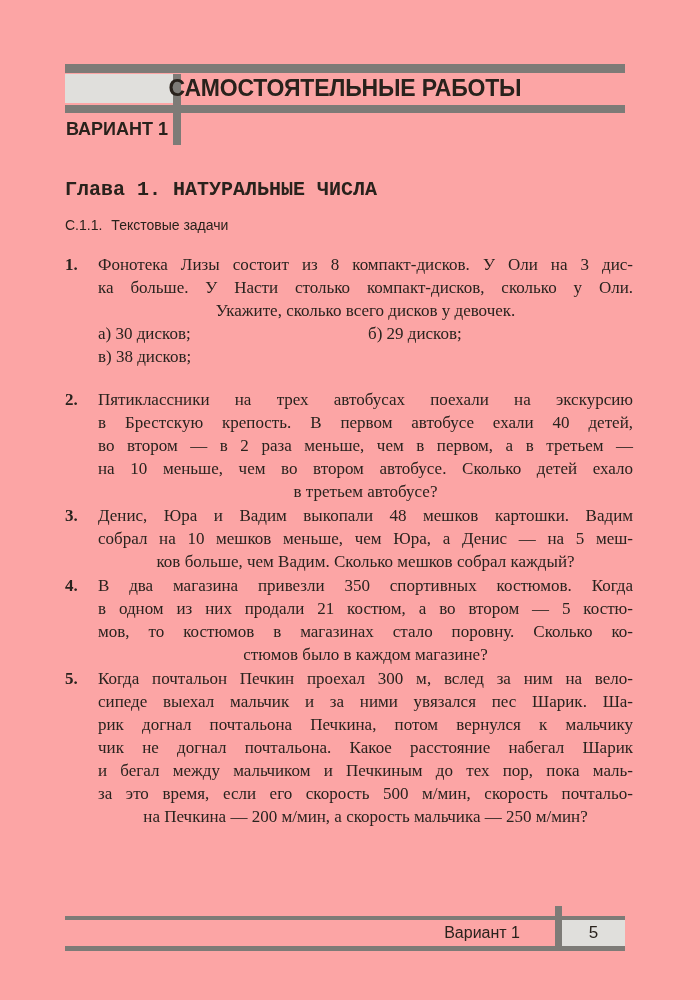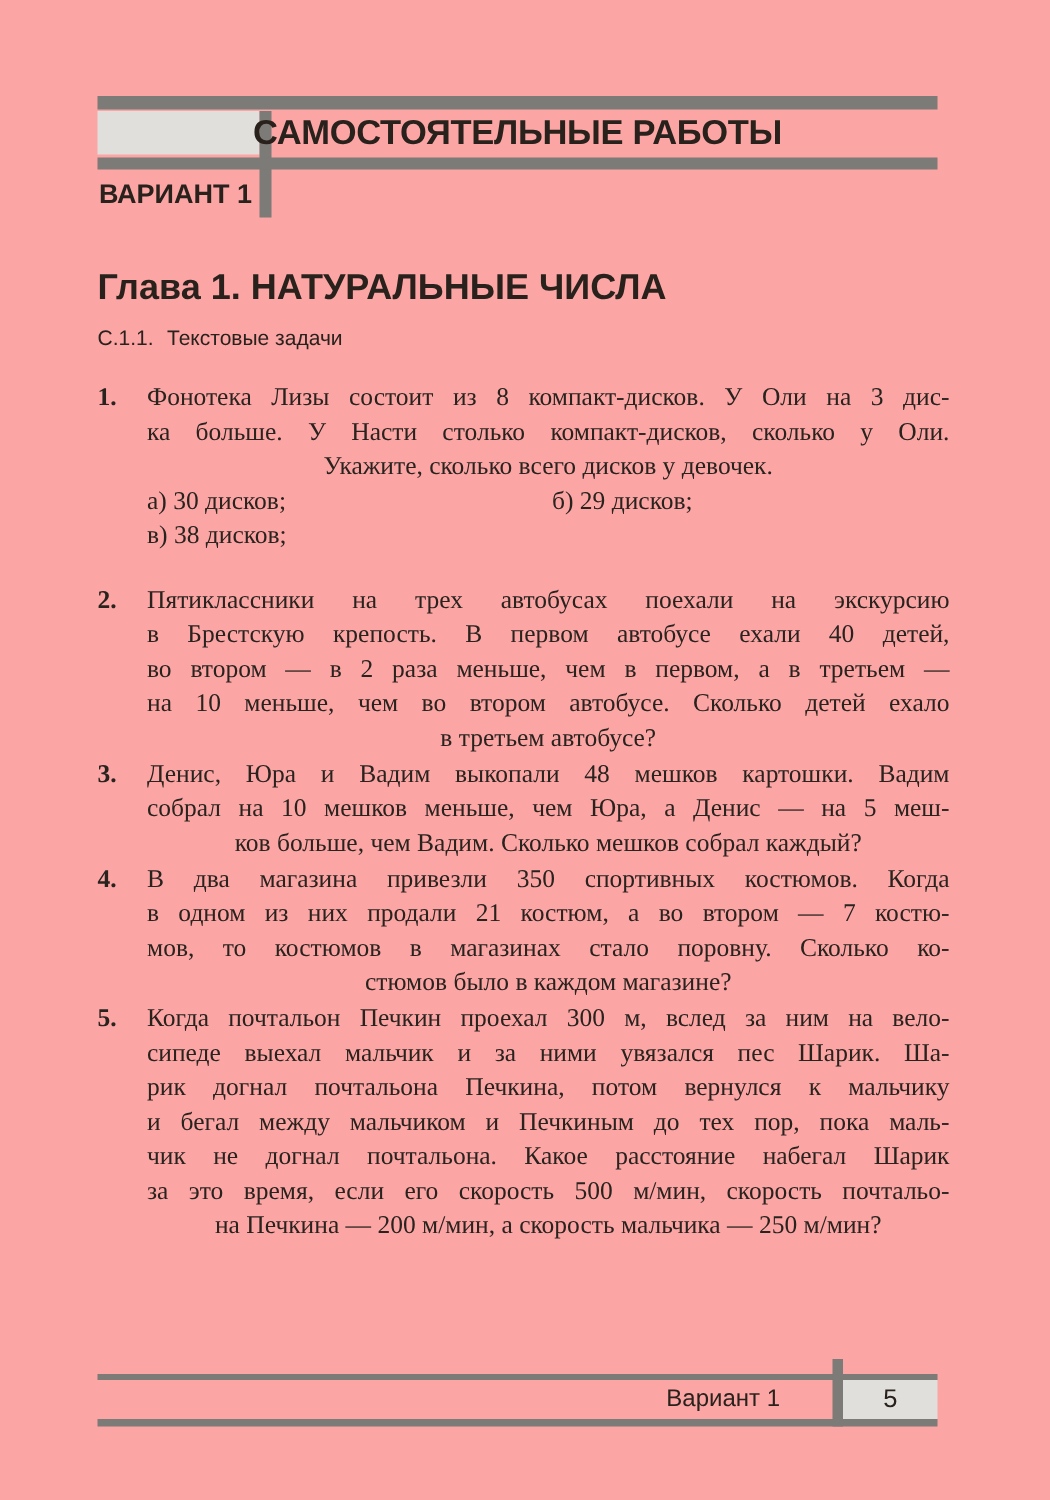--- a/index.html
+++ b/index.html
@@ -22,21 +22,21 @@
     font-size:23px;letter-spacing:-0.2px;color:#29221c;
   }
   .hdr-mid-bar{position:absolute;left:65px;top:105px;width:560px;height:8px;background:var(--bar);}
   .hdr-variant{
     position:absolute;left:65px;top:113px;width:103px;height:32px;line-height:32px;
     text-align:right;font-family:"Liberation Sans",sans-serif;font-weight:bold;font-size:18px;color:#29221c;
   }
   
   .chapter{
     position:absolute;left:65px;top:178px;margin:0;
-    font-family:Liberation Sans, sans-serif;font-size:24px;font-weight:bold;color:#29221c;text-align:center;
+    font-family:Liberation Mono, monospace;font-size:20px;font-weight:bold;color:#29221c;text-align:center;
   }
   .section{
     position:absolute;left:65px;top:217px;margin:0;
     font-family:"Liberation Sans",sans-serif;font-size:14px;font-weight:normal;color:#29221c;
   }
   .section .sec-title{margin-left:9px;}
   
   .problems{position:absolute;left:65px;top:253px;width:568px;font-size:17px;line-height:23px;}
   .problem{display:flex;margin-bottom:1px;}
   .pnum{flex:0 0 33px;font-weight:bold;}
@@ -101,33 +101,33 @@
         <div class="ptext">
           <div class="line jl">Денис, Юра и Вадим выкопали 48 мешков картошки. Вадим</div>
           <div class="line jl">собрал на 10 мешков меньше, чем Юра, а Денис — на 5 меш-</div>
           <div class="line">ков больше, чем Вадим. Сколько мешков собрал каждый?</div>
         </div>
       </div>
       <div class="problem">
         <div class="pnum">4.</div>
         <div class="ptext">
           <div class="line jl">В два магазина привезли 350 спортивных костюмов. Когда</div>
-          <div class="line jl">в одном из них продали 21 костюм, а во втором — 7 костю-</div>
+          <div class="line jl">в одном из них продали 21 костюм, а во втором — 5 костю-</div>
           <div class="line jl">мов, то костюмов в магазинах стало поровну. Сколько ко-</div>
           <div class="line">стюмов было в каждом магазине?</div>
         </div>
       </div>
       <div class="problem">
         <div class="pnum">5.</div>
         <div class="ptext">
           <div class="line jl">Когда почтальон Печкин проехал 300 м, вслед за ним на вело-</div>
           <div class="line jl">сипеде выехал мальчик и за ними увязался пес Шарик. Ша-</div>
           <div class="line jl">рик догнал почтальона Печкина, потом вернулся к мальчику</div>
+          <div class="line jl">чик не догнал почтальона. Какое расстояние набегал Шарик</div>
           <div class="line jl">и бегал между мальчиком и Печкиным до тех пор, пока маль-</div>
-          <div class="line jl">чик не догнал почтальона. Какое расстояние набегал Шарик</div>
           <div class="line jl">за это время, если его скорость 500 м/мин, скорость почтальо-</div>
           <div class="line">на Печкина — 200 м/мин, а скорость мальчика — 250 м/мин?</div>
         </div>
       </div>
     </div>
 
   <div class="ftr-bar-top"></div>
   <div class="ftr-variant">Вариант 1</div>
   <div class="ftr-vbar"></div>
   <div class="ftr-pagebox"><span>5</span></div>

